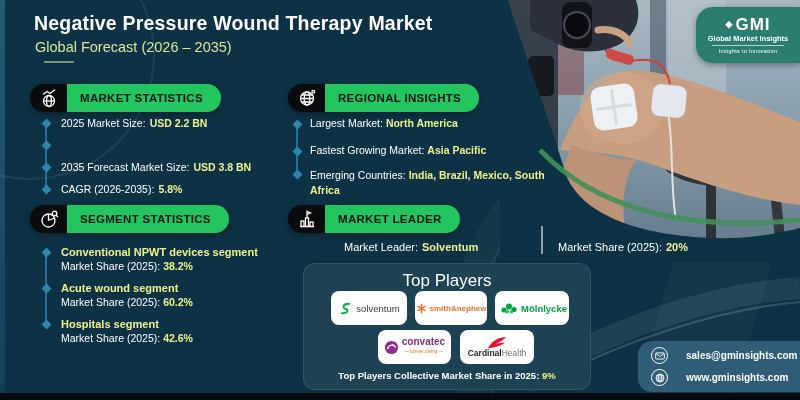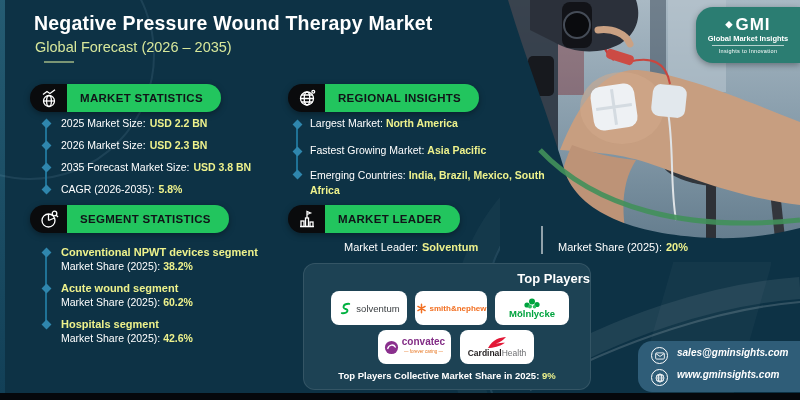--- a/index.html
+++ b/index.html
@@ -61,43 +61,43 @@
   .seg-name { font-size:11px; font-weight:bold; color:#eef28c; white-space:nowrap; }
   .seg-share { font-size:10.5px; margin-top:2px; }
   .seg-share .val { color:#eef28c; font-weight:bold; }
   .ri-row { position:absolute; font-size:10.5px; width:252px; line-height:15px; z-index:5; }
   .ri-row .val { color:#eef28c; font-weight:bold; }
   .vdiv { position:absolute; left:541px; top:226px; width:2px; height:28px;
     background:rgba(255,255,255,.55); z-index:5; }
   
   .tp-box { position:absolute; left:303px; top:263px; width:288px; height:127px;
     background:#1d4254; border:1px solid rgba(255,255,255,.10); border-radius:12px; z-index:5; }
-  .tp-title { position:absolute; left:0; right:0; top:7px; text-align:right;
-    font-size:13px; font-weight:bold; }
+  .tp-title { position:absolute; left:0; right:0; top:7px; text-align:center;
+    font-size:17px; font-weight:normal; }
   .tp-card { position:absolute; height:34px; background:#fff; border-radius:8px;
     display:flex; align-items:center; justify-content:center; gap:3px; overflow:hidden; }
   .tp-footer { position:absolute; left:0; right:0; top:106px; text-align:center;
     font-size:9.5px; font-weight:bold; white-space:nowrap; }
   .tp-footer .val { color:#eef28c; }
   .lg-solventum-text { font-size:9.5px; color:#3c4043; }
   .lg-sn-text { font-size:8px; font-weight:bold; color:#f26f21; }
-  .lg-mol { display:flex; flex-direction:column; align-items:center; line-height:9px; }
+  .lg-mol { display:flex; align-items:center; line-height:9px; }
   .lg-mol-text { font-size:9.5px; font-weight:bold; color:#00a33e; }
   .lg-conva { display:flex; flex-direction:column; align-items:center; line-height:10px; }
   .lg-conva-text { font-size:10px; font-weight:bold; color:#822c85; }
   .lg-conva-tag { font-size:4.5px; color:#e87722; }
   .lg-card { display:flex; flex-direction:column; align-items:center; line-height:9px; }
   .lg-card-text { font-size:8.5px; }
   .lg-card-bold { font-weight:bold; color:#231f20; }
   .lg-card-light { color:#6d6e71; }
   
   .contact { position:absolute; right:0; top:341px; width:162px; height:51px;
     background:#2f5d78; border-radius:14px 0 0 14px; z-index:6;
     display:flex; flex-direction:column; justify-content:center; gap:5px; padding-left:13px; }
-  .c-row { display:flex; gap:9px; font-size:10px; font-weight:bold;font-style:italic; }
+  .c-row { display:flex; align-items:center; gap:18px; font-size:10px; font-weight:bold; }
   .cicon { width:17px; height:17px; border:1.5px solid #fff; border-radius:50%;
     display:flex; align-items:center; justify-content:center; flex:0 0 17px; }
   .bottom-bar { position:absolute; left:0; bottom:0; width:100%; height:7px;
     background:#05080c; z-index:8; }
   
   .sweep { position:absolute; right:0; top:228px; width:270px; height:165px;
     z-index:2; pointer-events:none; }
 </style>
 </head>
 <body>
@@ -187,23 +187,20 @@
   </div>
   <div class="tl" style="left:45px; top:123px; height:66px;">
     <div class="dot" style="top:-3px;"></div>
     <div class="dot" style="top:19px;"></div>
     <div class="dot" style="top:41px;"></div>
     <div class="dot" style="top:63px;"></div>
   </div>
   <div class="row" style="left:61px; top:117px;">
     <span class="lbl">2025 Market Size:</span><span class="val">USD 2.2 BN</span>
   </div>
-  <div class="row" style="left:61px; top:139px;">
-    <span class="lbl">2026 Market Size:</span><span class="val">USD 2.3 BN</span>
-  </div>
   <div class="row" style="left:61px; top:161px;">
     <span class="lbl">2035 Forecast Market Size:</span><span class="val">USD 3.8 BN</span>
   </div>
   <div class="row" style="left:61px; top:183px;">
     <span class="lbl">CAGR (2026-2035):</span><span class="val">5.8%</span>
   </div>
 
   <div class="sec-header" style="left:30px; top:205px;">
     <div class="sec-icon">
       <svg width="20" height="20" viewBox="0 0 20 20" fill="none" stroke="#fff" stroke-width="1.3">

